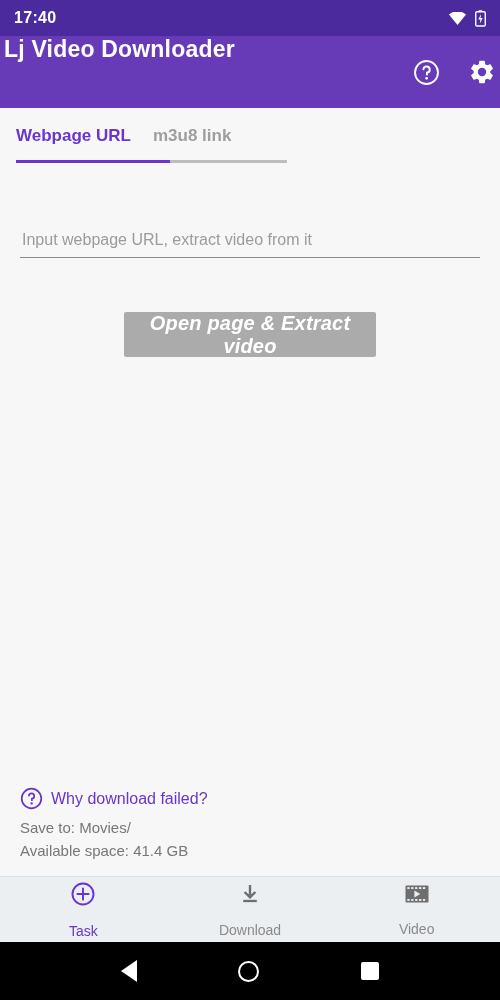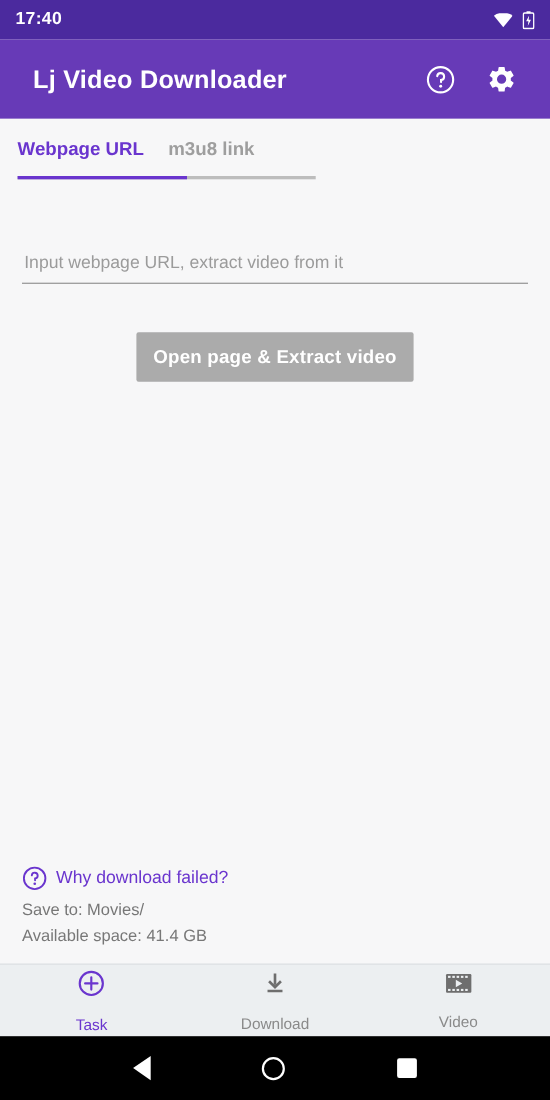--- a/index.html
+++ b/index.html
@@ -31,22 +31,22 @@
   }
   .status-right {
     margin-left:auto;
     display:flex; align-items:center; gap:9px;
   }
 
   
   .app-bar {
     height:72px; flex:0 0 72px;
     background:#673AB7;
-    display:flex; align-items:center;
-    padding:0 30px;
+    display:flex; 
+    padding:0 4px;
   }
   .app-title {
     color:#fff;
     font-size:23px;
     font-weight:bold;
     letter-spacing:.2px;
   }
   .app-bar-actions {
     margin-left:auto;
     display:flex; align-items:center; gap:28px;
@@ -98,30 +98,31 @@
     font-family:"Liberation Sans", sans-serif;
     font-size:16px;
     color:#333;
     padding:0 2px 8px 2px;
     outline:none;
   }
   .url-input::placeholder { color:#9B9B9B; }
 
   .extract-btn {
     align-self:center;
-    margin-top:16px;
+    margin-top:26px;
     width:252px; height:45px;
     background:#ABABAB;
     border:none;
     color:#fff;
     font-family:"Liberation Sans", sans-serif;
-    font-size:17px; font-weight:bold;
+    font-size:20px; font-weight:bold;
     letter-spacing:.2px;
     cursor:pointer;
     border-radius:2px;
+    font-style:italic;
   }
 
   
   .footer-info {
     margin-top:auto;
     padding-bottom:14px;
   }
   .why-failed {
     display:flex; align-items:center; gap:8px;
     cursor:pointer;

